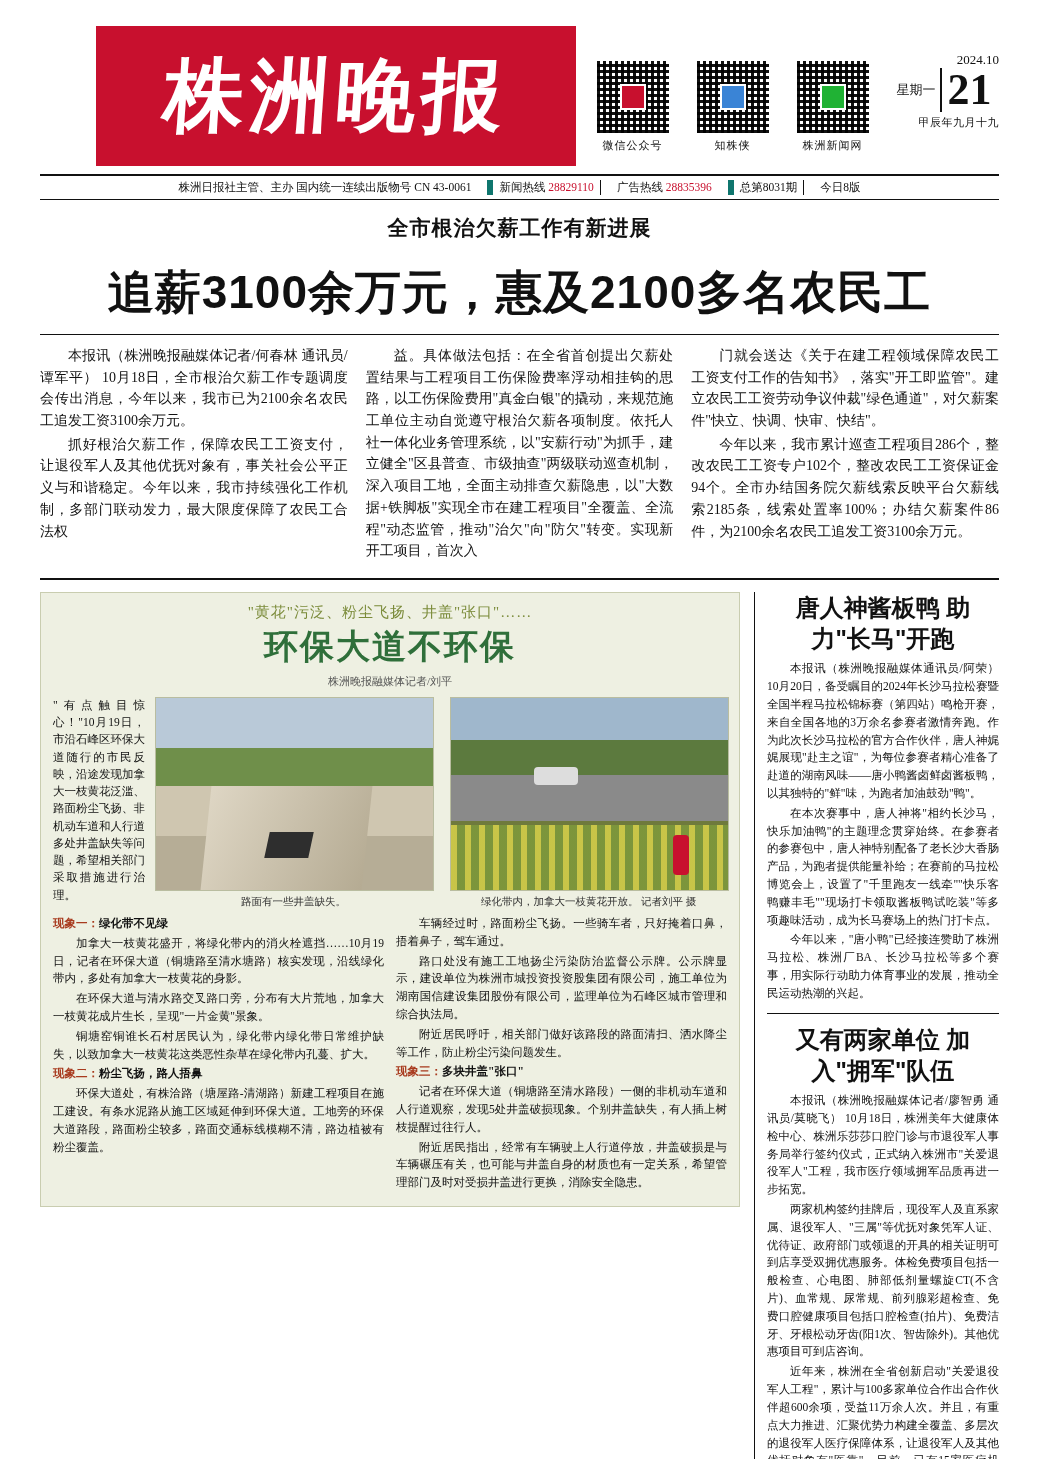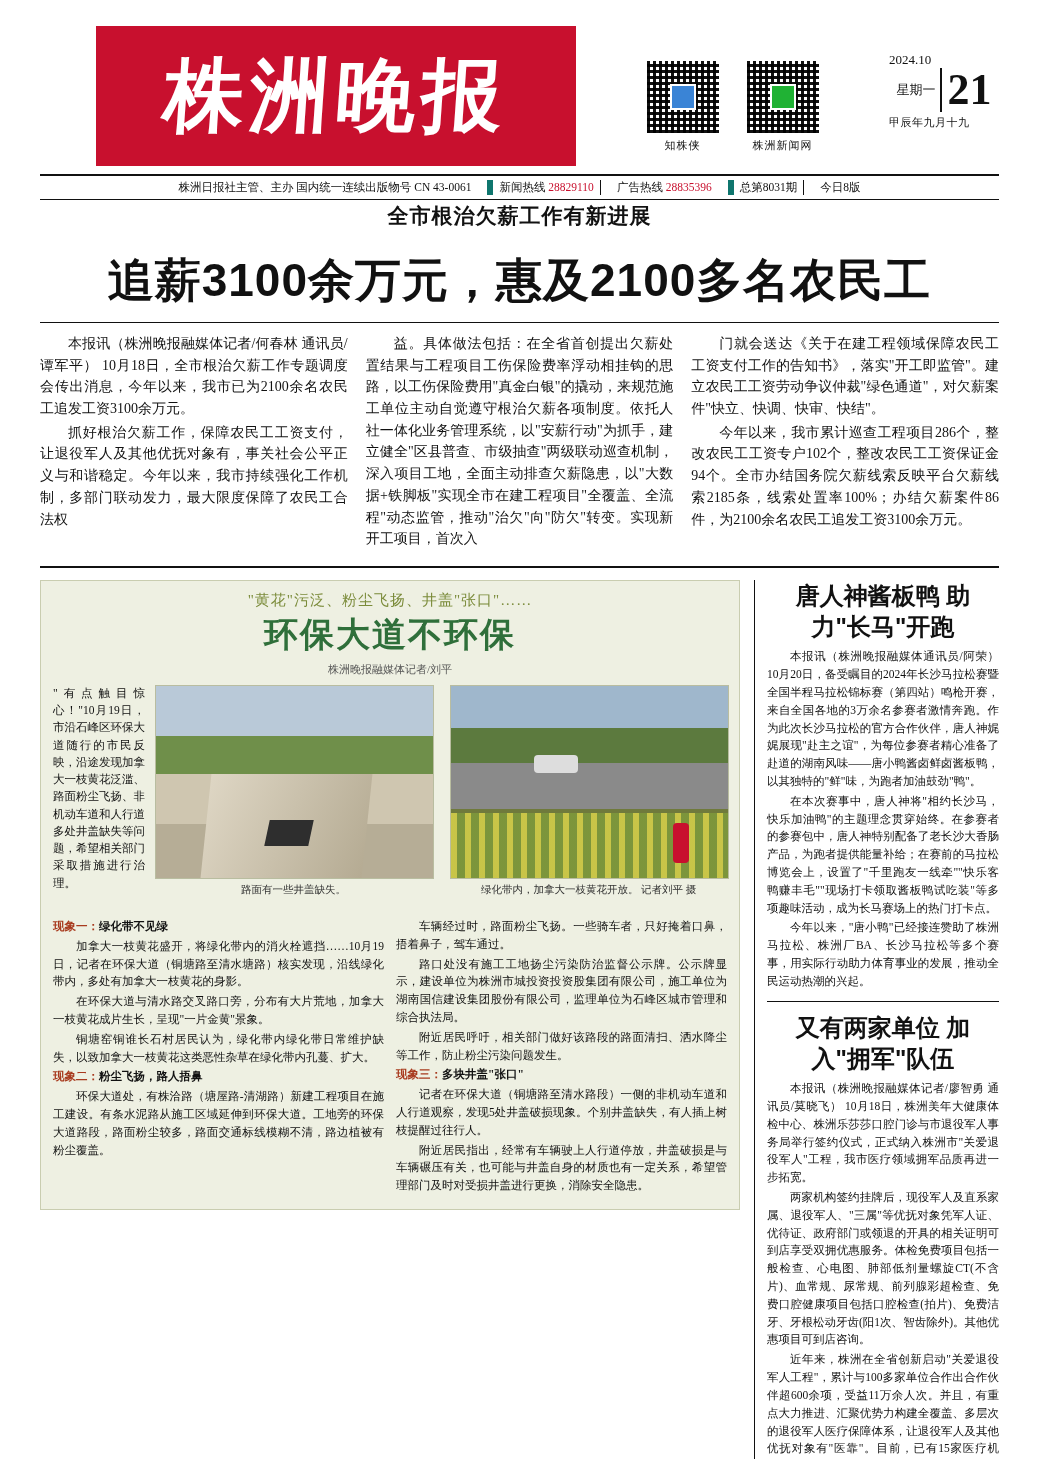--- a/index.html
+++ b/index.html
@@ -14,35 +14,35 @@
   .qr-item{width:78px;text-align:center;}
   .qr-img{width:72px;height:72px;margin:0 auto;position:relative;background:
      repeating-linear-gradient(0deg,#111 0 3px,#fff 3px 6px),
      repeating-linear-gradient(90deg,#111 0 3px,transparent 3px 6px);
      background-blend-mode:multiply;border:1px solid #fff;}
   .qr-img.green{filter:hue-rotate(90deg);}
   .qr-core{position:absolute;left:50%;top:50%;transform:translate(-50%,-50%);width:22px;height:22px;background:#c8102e;border:2px solid #fff;}
   .qr-core.g{background:#1f9c3a;}
   .qr-core.o{background:#e07b20;}
   .qr-cap{font-size:11px;margin-top:4px;letter-spacing:1px;}
-  .date-box{text-align:left;margin-top:26px;min-width:110px;}
+  .date-box{text-align:right;margin-top:26px;min-width:110px;}
   .date-line1{font-size:13px;letter-spacing:0;}
   .date-line2{display:flex;align-items:center;justify-content:center;gap:4px;}
   .date-week{font-size:13px;}
   .date-day{font-size:44px;font-weight:bold;line-height:1;border-left:2px solid #111;padding-left:6px;}
   .date-line3{font-size:11px;margin-top:3px;letter-spacing:0.5px;}
 
   
   .infobar{border-top:2px solid #111;border-bottom:1px solid #111;margin-top:8px;padding:4px 0;display:flex;justify-content:center;align-items:center;gap:10px;font-size:11.5px;}
   .red{color:#c8102e;}
   .infobar .cell{padding:0 6px;}
   .infobar .bordered{border-left:6px solid #0f766e;border-right:1px solid #111;}
 
   
-  .kicker{text-align:center;font-size:21px;font-weight:bold;margin-top:2px;letter-spacing:1px;}
+  .kicker{text-align:center;font-size:21px;font-weight:bold;margin-top:14px;letter-spacing:1px;}
   .headline{text-align:center;font-size:46px;font-weight:bold;margin-top:20px;letter-spacing:1px;font-family:"Liberation Sans","DejaVu Sans",sans-serif;}
   .rule-thin{border-bottom:1px solid #111;margin-top:10px;}
 
   
   .lead{display:flex;gap:18px;margin-top:10px;padding-bottom:8px;}
   .lead .col{flex:1;font-size:14px;line-height:1.55;text-align:justify;}
   .lead .col p{margin:0 0 2px 0;text-indent:2em;}
 
   .rule-double{border-top:2px solid #111;margin-top:6px;}
 
@@ -63,21 +63,21 @@
   .ph1{background:linear-gradient(#b9c9d8 0 26%,#6f8f4a 26% 46%,#cfc6b0 46% 72%,#b6ad96 72% 100%);}
   .ph1:after{content:"";position:absolute;left:18%;top:46%;width:58%;height:54%;background:linear-gradient(110deg,#ded6c4,#b5ab93);transform:skewX(-6deg);}
   .ph1 .manhole{position:absolute;left:40%;top:70%;width:44px;height:26px;background:#2e2e2e;transform:skewX(-12deg);z-index:2;}
   .ph2{background:linear-gradient(#9fb7cc 0 22%,#5c7a3e 22% 40%,#8f8f8f 40% 64%,#6f7a3c 64% 100%);}
   .ph2:after{content:"";position:absolute;left:0;top:40%;width:100%;height:24%;background:#8a8a8a;}
   .ph2 .car{position:absolute;left:30%;top:36%;width:44px;height:18px;background:#ddd;border-radius:4px;z-index:2;}
   .ph2 .hydrant{position:absolute;right:14%;bottom:8%;width:16px;height:40px;background:#c8102e;border-radius:4px;z-index:3;}
   .ph2 .flowers{position:absolute;left:0;bottom:0;width:100%;height:34%;background:repeating-linear-gradient(90deg,#d8d24a 0 6px,#7e9a3b 6px 14px);opacity:.85;}
   .ph-cap{font-size:10.5px;text-align:center;margin-top:4px;color:#333;}
 
-  .feature-cols{display:flex;gap:12px;margin-top:21px;}
+  .feature-cols{display:flex;gap:12px;margin-top:6px;}
   .feature-cols .fc{flex:1;font-size:11.5px;line-height:1.55;text-align:justify;}
   .feature-cols .fc p{margin:0 0 2px 0;text-indent:2em;}
   .sub-h{font-weight:bold;color:#a83a1e;text-indent:0 !important;}
   .sub-h span.black{color:#111;}
 
   
   .rc-title{text-align:center;font-size:24px;font-weight:bold;line-height:1.3;font-family:"Liberation Sans",sans-serif;margin-bottom:6px;}
   .rc-body{font-size:11.5px;line-height:1.55;text-align:justify;}
   .rc-body p{margin:0 0 2px 0;text-indent:2em;}
   .rc-div{border-top:1px solid #111;margin:10px 0 10px 0;}
@@ -90,20 +90,26 @@
 </head>
 <body>
 
 <div class="page">
 
   <div class="masthead">
     <div class="logo-box">
       <div class="logo-text">株洲晚报</div>
     </div>
     <div class="qr-area">
+      <div class="qr-item">
+        <div class="qr-img">
+            <span class="qr-core"></span>
+          </div>
+        <div class="qr-cap">微信公众号</div>
+      </div>
       <div class="qr-item">
         <div class="qr-img green">
             <span class="qr-core g"></span>
           </div>
         <div class="qr-cap">知株侠</div>
       </div>
       <div class="qr-item">
         <div class="qr-img green">
             <span class="qr-core o"></span>
           </div>

